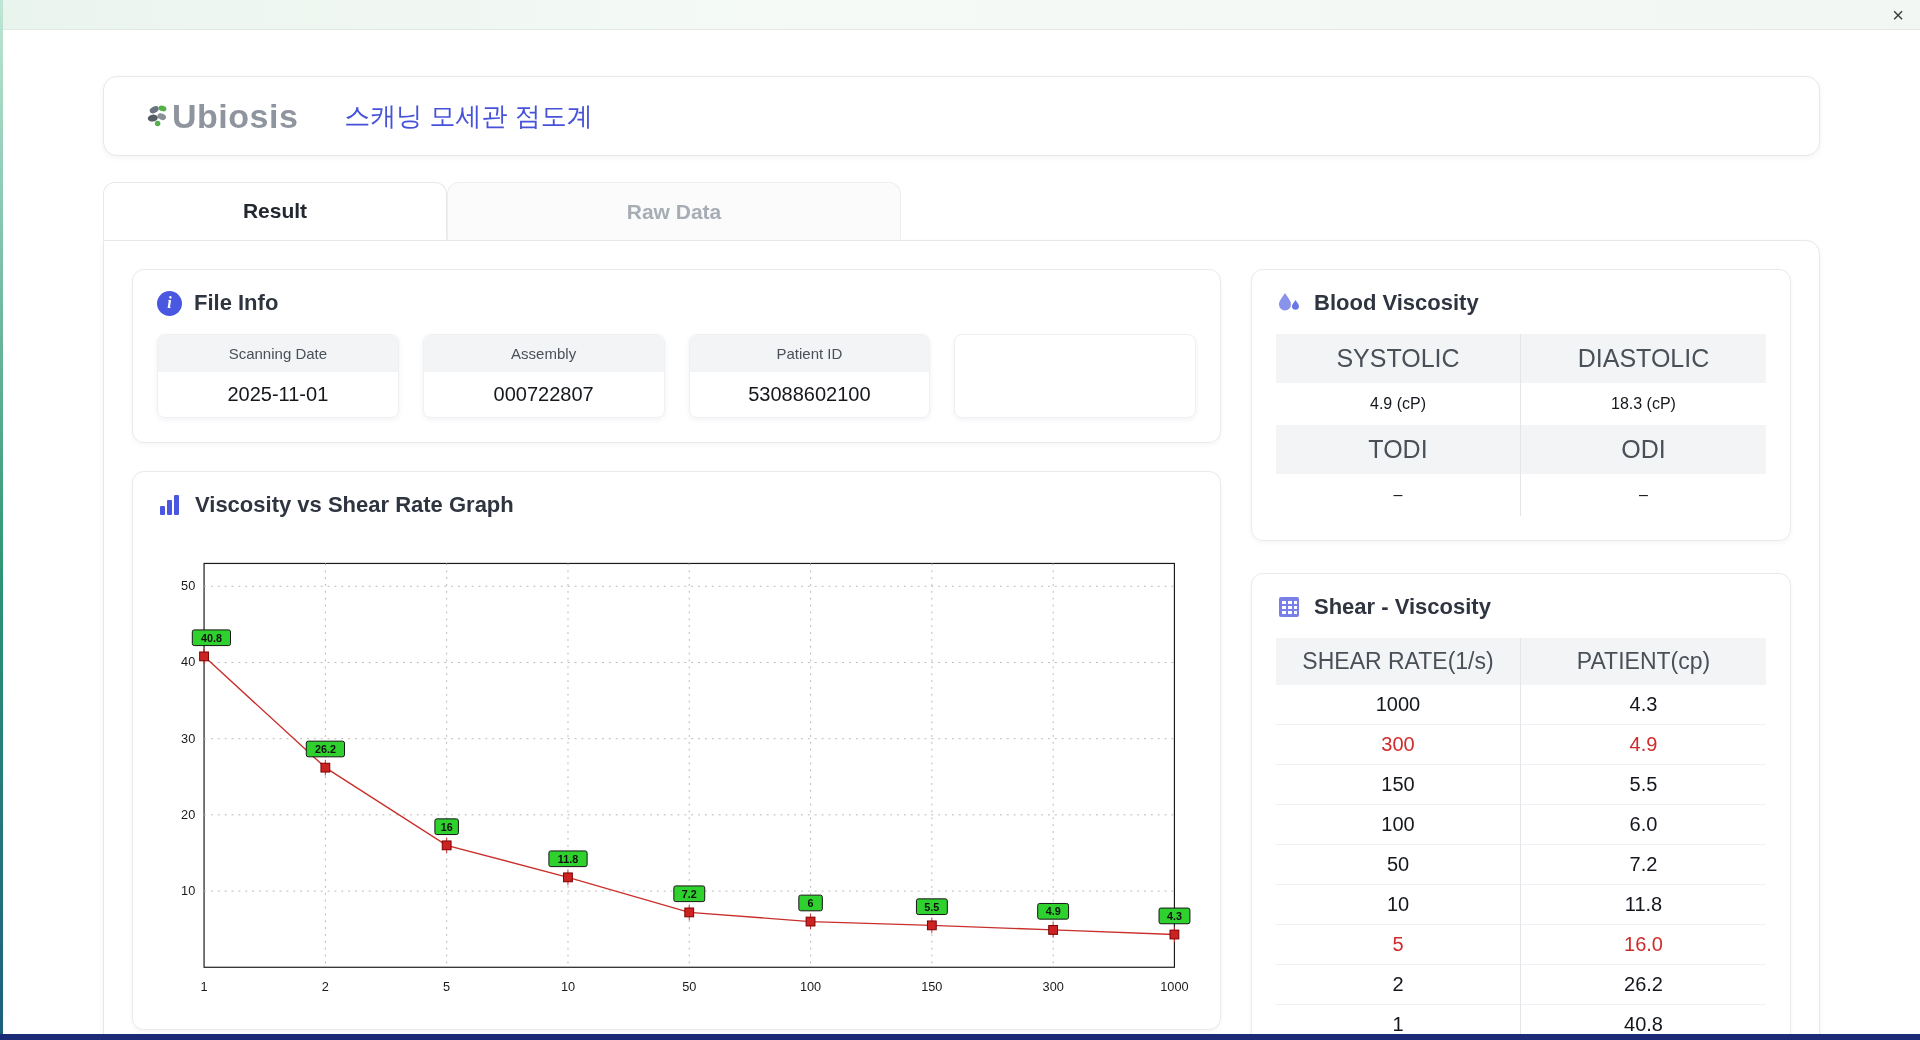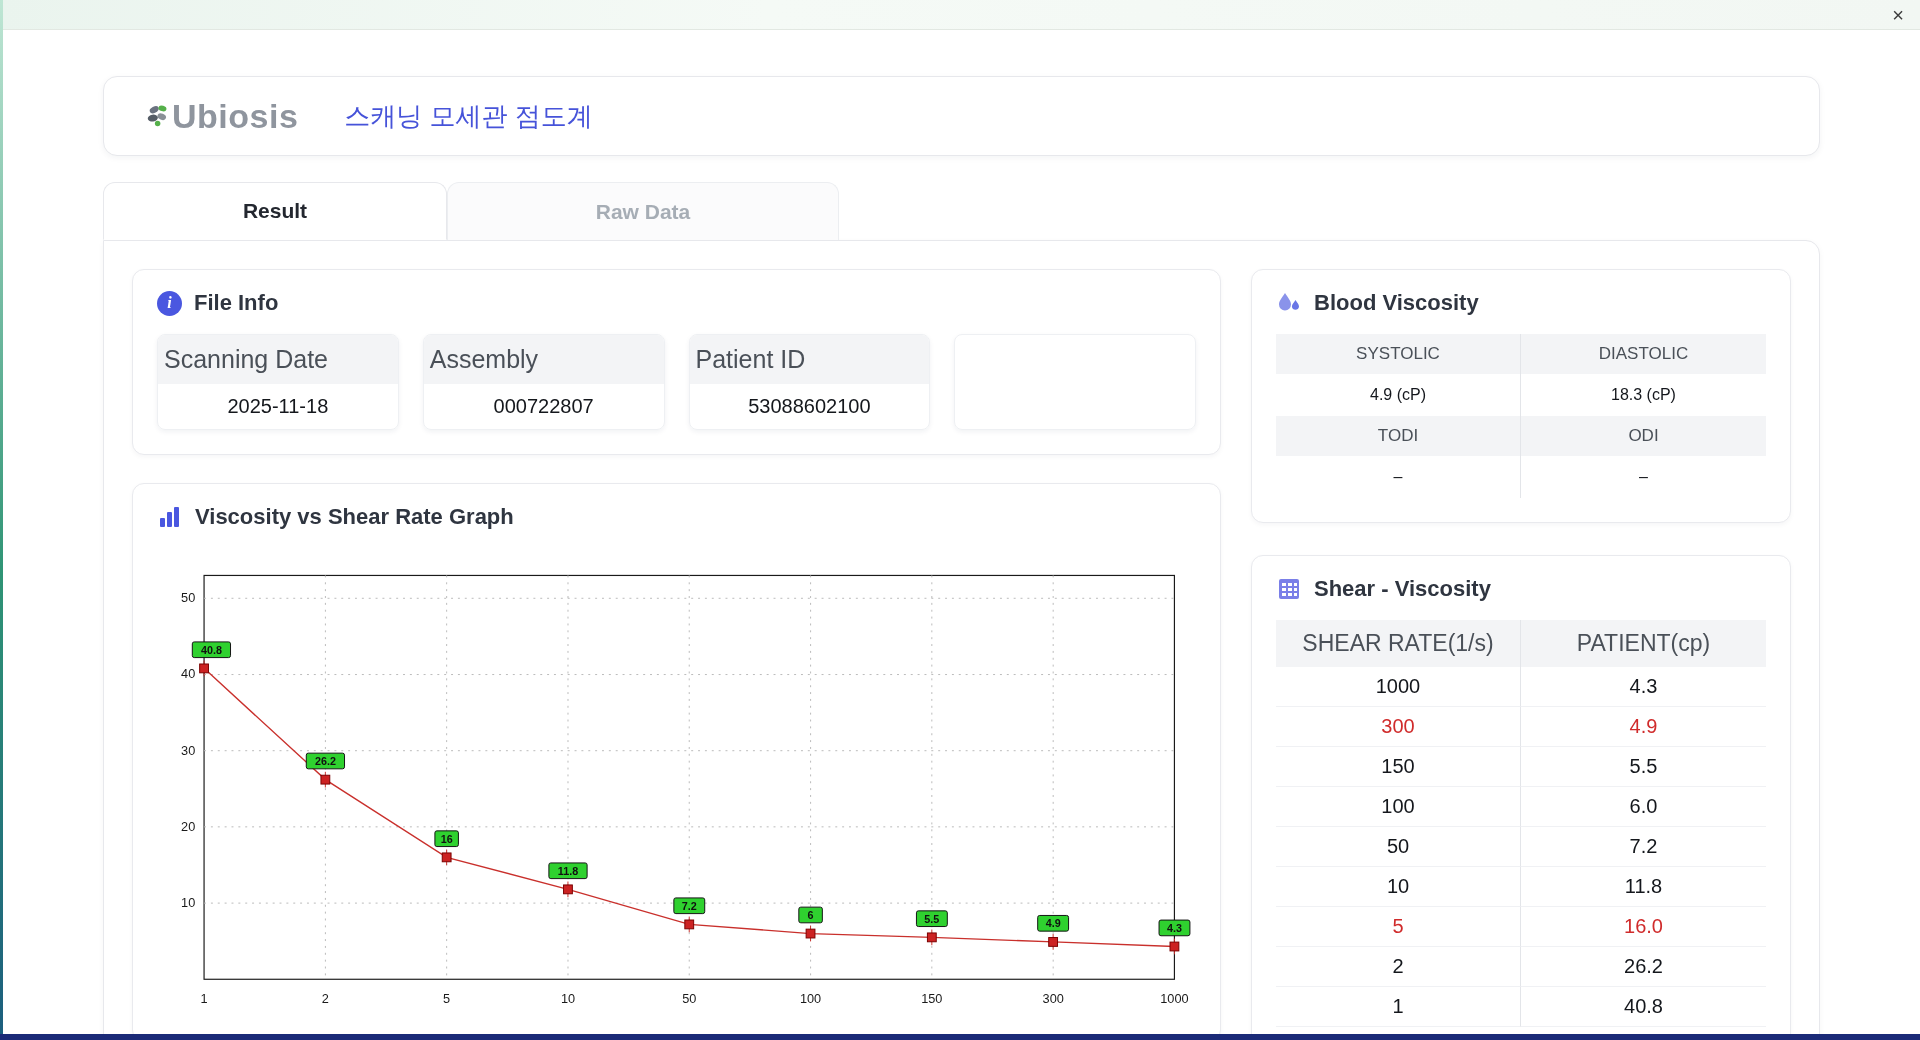--- a/index.html
+++ b/index.html
@@ -24,21 +24,21 @@
   .logo { display: flex; align-items: center; gap: 0; }
   .brand { font-size: 34px; font-weight: 600; color: #8f959e; letter-spacing: .5px; }
   .app-title { margin-left: 46px; font-size: 26px; font-weight: 400; color: #4653d9; }
 
   
   .tabs { display: flex; position: relative; z-index: 2; }
   .tab { height: 58px; display: flex; align-items: center; justify-content: center;
     font-size: 21px; font-weight: 700; border-radius: 12px 12px 0 0; cursor: pointer; }
   .tab.active { width: 344px; background: #fff; border: 1px solid #e7e8ec; border-bottom: 1px solid #fff;
     margin-bottom: -1px; color: #23272f; }
-  .tab.inactive { width: 392px; background: #fbfbfc; border: 1px solid #eceef1; border-bottom: none;
+  .tab.inactive { width: 454px; background: #fbfbfc; border: 1px solid #eceef1; border-bottom: none;
     color: #a6adb5; }
 
   
   .content-card { border: 1px solid #e7e8ec; border-radius: 0 14px 14px 14px; background: #fff;
     box-shadow: 0 2px 6px rgba(20,30,60,.04); padding: 28px 28px 30px; display: flex; gap: 30px; }
   .col-left { flex: 1 1 auto; display: flex; flex-direction: column; gap: 28px; min-width: 0; }
   .col-right { flex: 0 0 540px; display: flex; flex-direction: column; gap: 32px; }
 
   .card { border: 1px solid #e9eaee; border-radius: 12px; background: #fff;
     box-shadow: 0 2px 5px rgba(20,30,60,.04); padding: 20px 24px 24px; }
@@ -46,26 +46,26 @@
   .section-head h2 { font-size: 22px; font-weight: 700; color: #2f3540; }
   .ic { width: 26px; height: 26px; flex: 0 0 auto; }
   .info-badge { width: 25px; height: 25px; border-radius: 50%; background: #4a57e0; color: #fff;
     display: flex; align-items: center; justify-content: center; font-size: 16px; font-weight: 700;
     font-family: "Liberation Serif", serif; font-style: italic; }
 
   
   .fields { display: flex; gap: 24px; }
   .field { flex: 1 1 0; border: 1px solid #eef0f3; border-radius: 8px; overflow: hidden;
     box-shadow: 0 2px 5px rgba(20,30,60,.06); }
-  .field .flabel { background: #f3f4f6; padding: 10px 6px; font-size: 25px; color: #4a5058; }
+  .field .flabel { background: #f3f4f6; text-align: center; padding: 10px 6px; font-size: 15px; color: #4a5058; }
   .field .fvalue { text-align: center; padding: 11px 6px; font-size: 20px; color: #14171c; min-height: 44px; }
 
   
   .bv-grid { display: grid; grid-template-columns: 1fr 1fr; }
-  .bv-cell { text-align: center; padding: 10px 6px; font-size: 17px; }
+  .bv-cell { text-align: center; padding: 10px 6px; font-size: 25px; }
   .bv-cell.lbl { background: #f3f4f6; color: #4a5058; }
   .bv-cell.val { font-size: 16px; color: #14171c; padding: 12px 6px; }
   .bv-cell.lcol { border-right: 1px solid #e3e5e9; }
 
   
   .tbl-head, .tbl-row { display: grid; grid-template-columns: 1fr 1fr; }
   .tbl-head > div { background: #f3f4f6; text-align: center; padding: 10px 6px; font-size: 23px; color: #4a5058; }
   .tbl-row > div { text-align: center; padding: 8px 6px; font-size: 20px; color: #14171c;
     border-bottom: 1px solid #f0f1f4; }
   .tbl-head > div:first-child, .tbl-row > div:first-child { border-right: 1px solid #e3e5e9; }
@@ -113,21 +113,21 @@
     <div class="col-left">
 
       <section class="card">
         <div class="section-head">
           <span class="info-badge">i</span>
           <h2>File Info</h2>
         </div>
         <div class="fields" id="file-info-fields">
             <div class="field">
               <div class="flabel">Scanning Date</div>
-              <div class="fvalue">2025-11-18</div>
+              <div class="fvalue">2025-11-01</div>
             </div>
             <div class="field">
               <div class="flabel">Assembly</div>
               <div class="fvalue">000722807</div>
             </div>
             <div class="field">
               <div class="flabel">Patient ID</div>
               <div class="fvalue">53088602100</div>
             </div>
             <div class="field">

